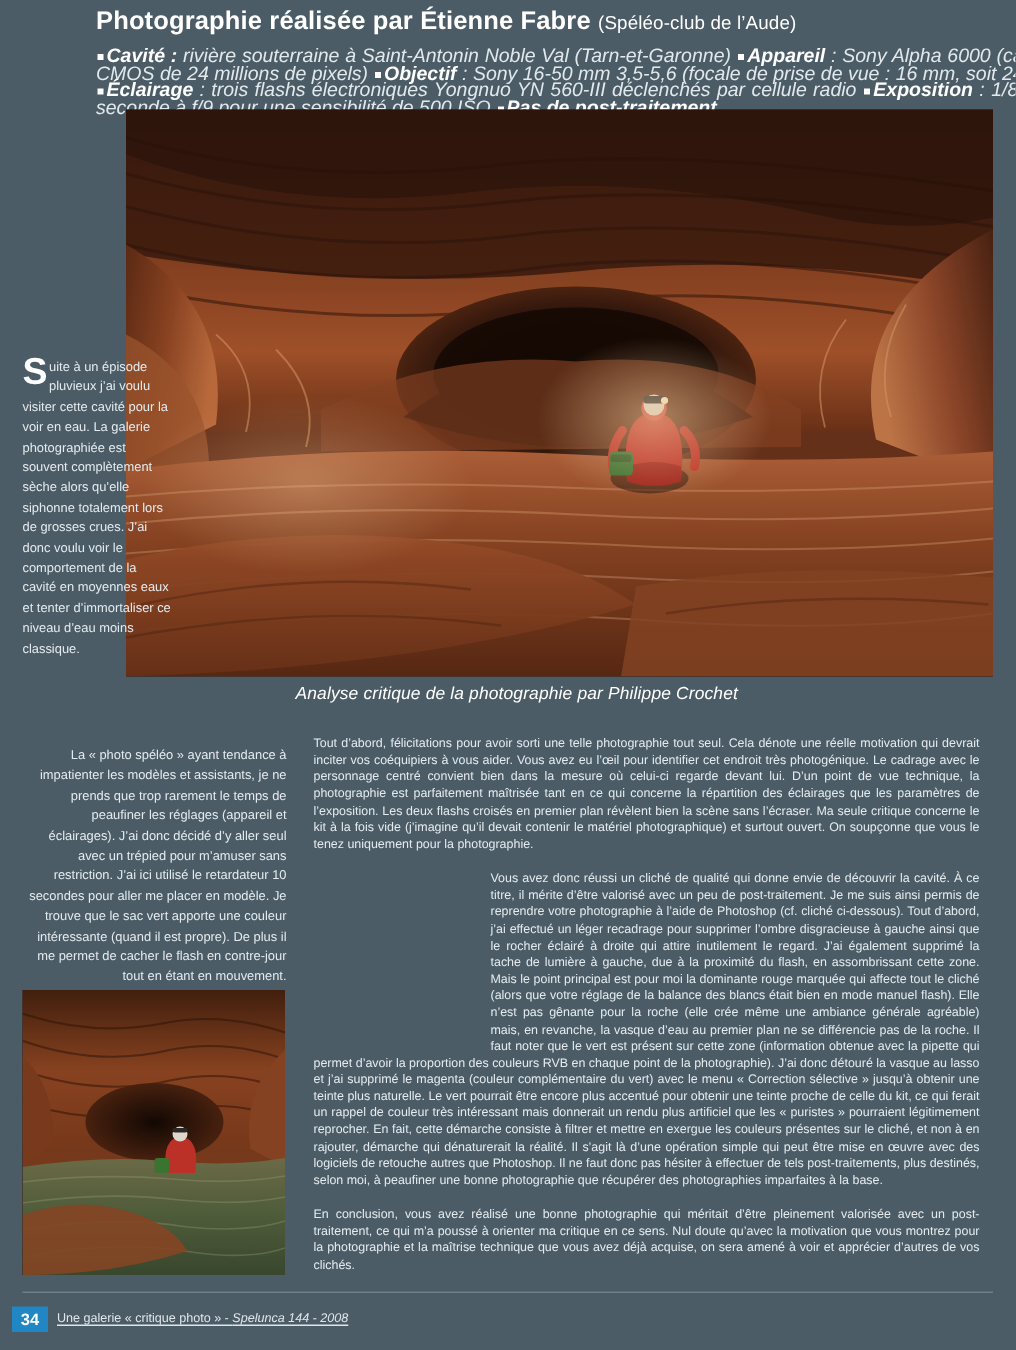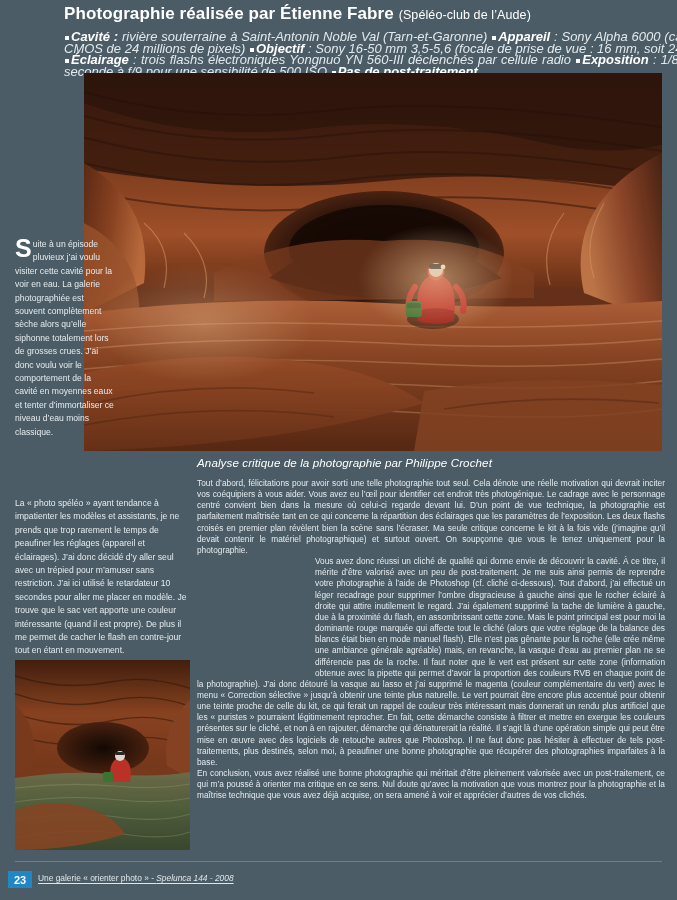--- a/index.html
+++ b/index.html
@@ -54,21 +54,21 @@
 
   
   .analysis-head{
     position:absolute;left:197px;top:456px;width:470px;
     font-size:11.6px;color:#ffffff;font-weight:normal;letter-spacing:0.1px;font-style:italic;
   }
   .analysis-body{
     position:absolute;left:197px;top:478px;width:468px;
     font-size:8.3px;line-height:11.15px;color:#e4ebef;text-align:justify;
   }
-  .analysis-body p{margin:0;}
+  .analysis-body p{margin:12px;}
   .wrap-box{float:left;width:118px;height:120px;shape-outside:margin-box;}
 
   
   .footer-rule{position:absolute;left:15px;top:861px;width:647px;height:1px;
     background:#8d9aa2;opacity:.55;}
   .pagenum{
     position:absolute;left:8px;top:871px;width:24px;height:17px;
     background:#2186c4;color:#ffffff;font-size:11px;font-weight:bold;
     display:flex;align-items:center;justify-content:center;
   }
@@ -196,21 +196,21 @@
       <ellipse cx="120" cy="250" rx="110" ry="60" fill="url(#glow)" opacity="0.6"></ellipse>
 
       <rect width="578" height="378" fill="none"></rect>
       <rect x="0" y="0" width="578" height="378" fill="#2a1008" opacity="0.07"></rect>
     </svg>
   </div>
 
   <div class="leftcol">
     <p><span class="dropcap">S</span><span>uite à un épisode pluvieux j’ai voulu visiter cette cavité pour la voir en eau. La galerie photographiée est souvent complètement sèche alors qu’elle siphonne totalement lors de grosses crues. J’ai donc voulu voir le comportement de la cavité en moyennes eaux et tenter d’immortaliser ce niveau d’eau moins classique.</span></p>
   </div>
-  <div class="leftcol wide" style="top:497px;">
+  <div class="leftcol wide" style="top:497px;text-align:right;">
     <p>La « photo spéléo » ayant tendance à impatienter les modèles et assistants, je ne prends que trop rarement le temps de peaufiner les réglages (appareil et éclairages). J’ai donc décidé d’y aller seul avec un trépied pour m’amuser sans restriction. J’ai ici utilisé le retardateur 10 secondes pour aller me placer en modèle. Je trouve que le sac vert apporte une couleur intéressante (quand il est propre). De plus il me permet de cacher le flash en contre-jour tout en étant en mouvement.</p>
   </div>
 
   <div class="analysis-head">Analyse critique de la photographie par Philippe Crochet</div>
   <div class="analysis-body">
     <p>Tout d’abord, félicitations pour avoir sorti une telle photographie tout seul. Cela dénote une réelle motivation qui devrait inciter vos coéquipiers à vous aider. Vous avez eu l’œil pour identifier cet endroit très photogénique. Le cadrage avec le personnage centré convient bien dans la mesure où celui-ci regarde devant lui. D’un point de vue technique, la photographie est parfaitement maîtrisée tant en ce qui concerne la répartition des éclairages que les paramètres de l’exposition. Les deux flashs croisés en premier plan révèlent bien la scène sans l’écraser. Ma seule critique concerne le kit à la fois vide (j’imagine qu’il devait contenir le matériel photographique) et surtout ouvert. On soupçonne que vous le tenez uniquement pour la photographie.</p>
     <p><span class="wrap-box"></span><span>Vous avez donc réussi un cliché de qualité qui donne envie de découvrir la cavité. À ce titre, il mérite d’être valorisé avec un peu de post-traitement. Je me suis ainsi permis de reprendre votre photographie à l’aide de Photoshop (cf. cliché ci-dessous). Tout d’abord, j’ai effectué un léger recadrage pour supprimer l’ombre disgracieuse à gauche ainsi que le rocher éclairé à droite qui attire inutilement le regard. J’ai également supprimé la tache de lumière à gauche, due à la proximité du flash, en assombrissant cette zone. Mais le point principal est pour moi la dominante rouge marquée qui affecte tout le cliché (alors que votre réglage de la balance des blancs était bien en mode manuel flash). Elle n’est pas gênante pour la roche (elle crée même une ambiance générale agréable) mais, en revanche, la vasque d’eau au premier plan ne se différencie pas de la roche. Il faut noter que le vert est présent sur cette zone (information obtenue avec la pipette qui permet d’avoir la proportion des couleurs RVB en chaque point de la photographie). J’ai donc détouré la vasque au lasso et j’ai supprimé le magenta (couleur complémentaire du vert) avec le menu « Correction sélective » jusqu’à obtenir une teinte plus naturelle. Le vert pourrait être encore plus accentué pour obtenir une teinte proche de celle du kit, ce qui ferait un rappel de couleur très intéressant mais donnerait un rendu plus artificiel que les « puristes » pourraient légitimement reprocher. En fait, cette démarche consiste à filtrer et mettre en exergue les couleurs présentes sur le cliché, et non à en rajouter, démarche qui dénaturerait la réalité. Il s’agit là d’une opération simple qui peut être mise en œuvre avec des logiciels de retouche autres que Photoshop. Il ne faut donc pas hésiter à effectuer de tels post-traitements, plus destinés, selon moi, à peaufiner une bonne photographie que récupérer des photographies imparfaites à la base.</span></p>
     <p>En conclusion, vous avez réalisé une bonne photographie qui méritait d’être pleinement valorisée avec un post-traitement, ce qui m’a poussé à orienter ma critique en ce sens. Nul doute qu’avec la motivation que vous montrez pour la photographie et la maîtrise technique que vous avez déjà acquise, on sera amené à voir et apprécier d’autres de vos clichés.</p>
   </div>
 
@@ -255,16 +255,16 @@
         <path d="M96 122 Q93 104 101 99 L110 99 Q118 104 115 122 Z" fill="#c3332a"></path>
         <circle cx="105" cy="96" r="5" fill="#e8e2d6"></circle>
         <rect x="100" y="92" width="10" height="3" rx="1.5" fill="#2b2b2b"></rect>
         <rect x="88" y="112" width="10" height="10" rx="2" fill="#3d7a34"></rect>
       </g>
       <rect x="0" y="0" width="175" height="190" fill="#2a1008" opacity="0.05"></rect>
     </svg>
   </div>
 
   <div class="footer-rule"></div>
-  <div class="pagenum">23</div>
-  <div class="footer-text"><span>Une galerie « orienter photo » - </span><span class="ital">Spelunca 144 - 2008</span></div>
+  <div class="pagenum">34</div>
+  <div class="footer-text"><span>Une galerie « critique photo » - </span><span class="ital">Spelunca 144 - 2008</span></div>
 
 </div>
 
 </body></html>

